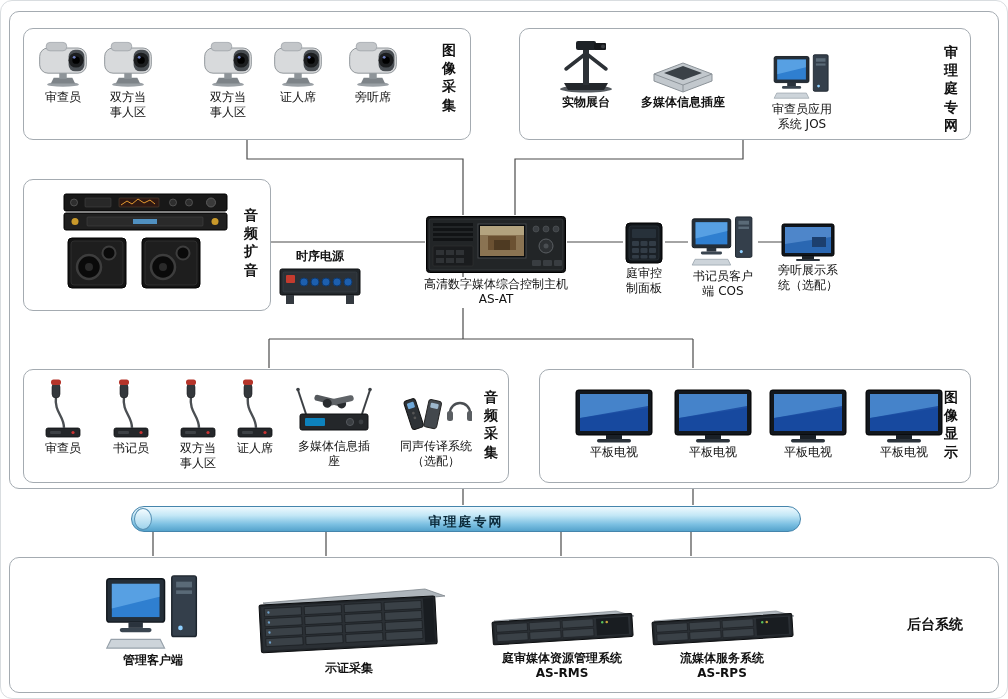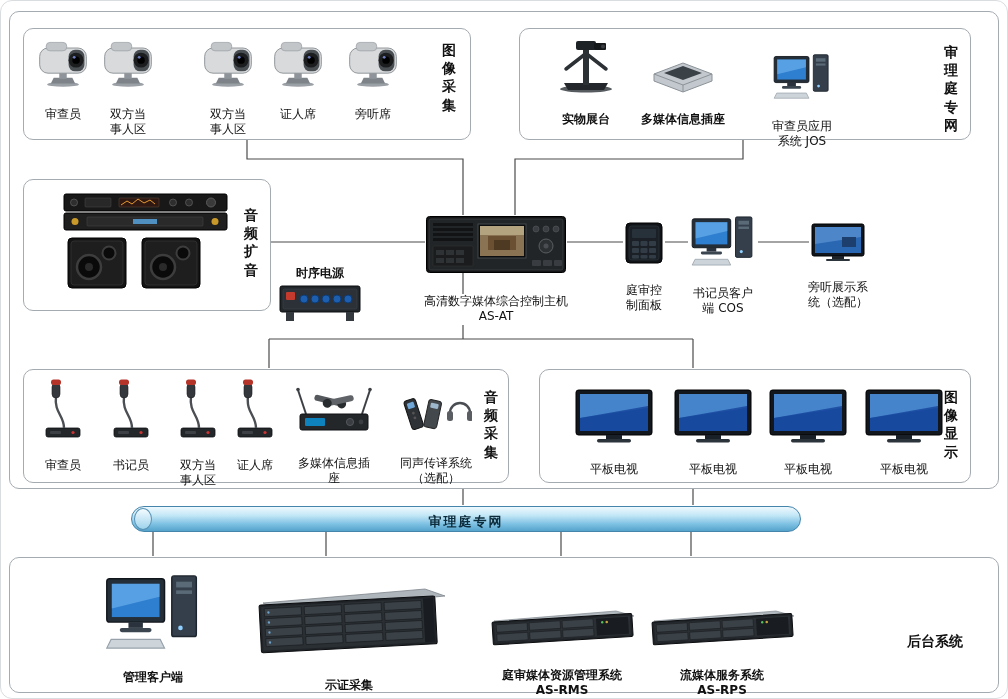--- a/index.html
+++ b/index.html
@@ -3,21 +3,21 @@
 <meta charset="utf-8">
 <style>
   *{margin:0;padding:0;box-sizing:border-box}
   html,body{background:#fff}
   body{font-family:"DejaVu Sans","Liberation Sans",sans-serif;color:#111}
   .canvas{position:relative;width:1008px;height:699px;background:#fff;border:1px solid #d9dde0;border-radius:12px;overflow:hidden}
   .wires{position:absolute;left:0;top:0;z-index:1}
   .box{position:absolute;border:1px solid #a4abb1;border-radius:10px;background:transparent;z-index:2}
   .node{position:absolute;display:flex;flex-direction:column;align-items:center;z-index:3}
   .icon{display:block;flex:0 0 auto}
-  .lbl{font-size:12px;line-height:1.28;text-align:center;white-space:pre-line;margin-top:19px}
+  .lbl{font-size:12px;line-height:1.28;text-align:center;white-space:pre-line;margin-top:2px}
   .lbl.b{font-weight:bold}
   .lbl.masked{background:#fff;padding:0 3px}
   .vlabel{position:absolute;width:16px;font-size:14px;font-weight:bold;text-align:center;word-break:break-all;line-height:1.3;z-index:3}
   .network{position:absolute;left:130px;top:505px;width:670px;height:26px;border:1px solid #4585ac;border-radius:13px;z-index:3;
     background:linear-gradient(180deg,#eef9fe 0%,#c3e7f6 35%,#7cc0e2 72%,#55a3cc 100%);
     display:flex;align-items:flex-end;justify-content:center}
   .network .cap{position:absolute;left:2px;top:1px;width:18px;height:22px;border:1px solid #5a93b5;border-radius:50%;
     background:linear-gradient(180deg,#f4fcff,#9ed3ec)}
   .network .nlabel{font-size:13px;font-weight:bold;color:#0c2b3b;letter-spacing:2px}
 </style>
@@ -391,21 +391,21 @@
   </div>
 
   <div class="node" style="left:687px;top:214px;width:70px">
     <svg class="icon" width="64" height="52">
         <use href="#icon-pc"></use>
       </svg>
     <div class="lbl">书记员客户
 端 COS</div>
   </div>
 
-  <div class="node" style="left:802px;top:222px;width:70px">
+  <div class="node" style="left:772px;top:222px;width:70px">
     <svg class="icon" width="54" height="38">
         <use href="#icon-monitor"></use>
       </svg>
     <div class="lbl">旁听展示系
 统（选配）</div>
   </div>
 
   <div class="node" style="left:32px;top:376px;width:60px">
     <svg class="icon" width="44" height="62">
         <use href="#icon-mic"></use>

